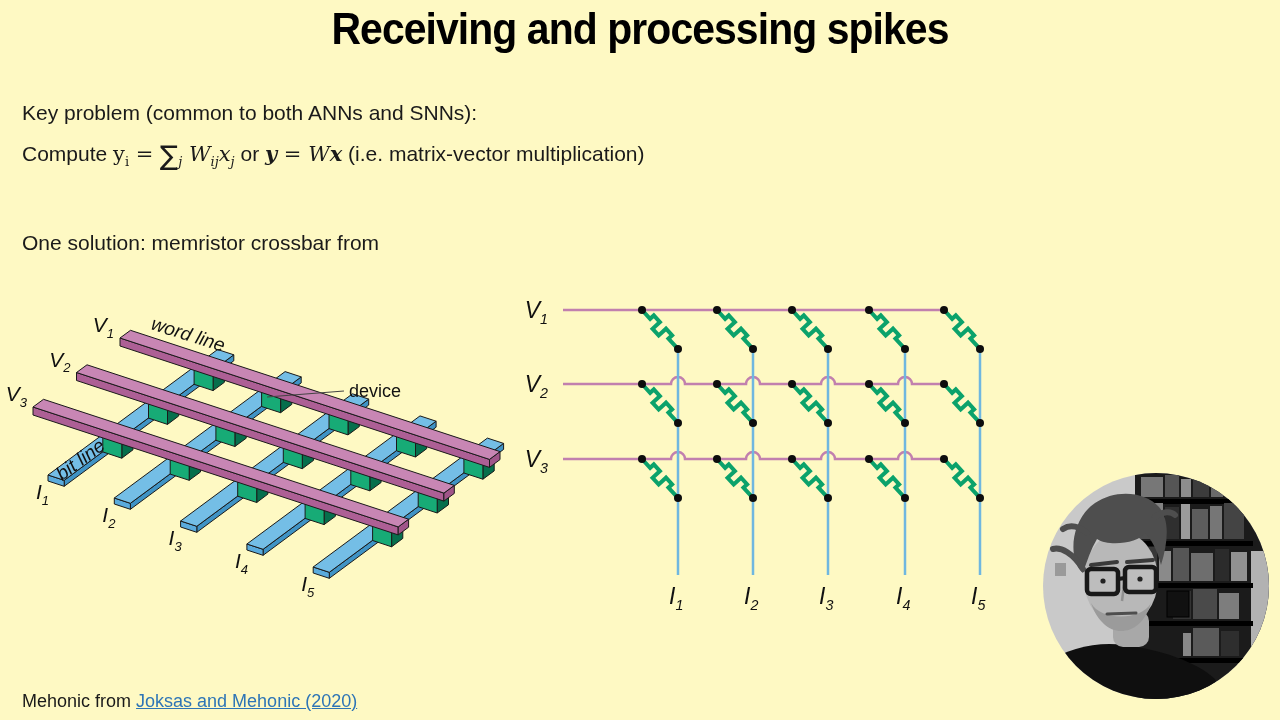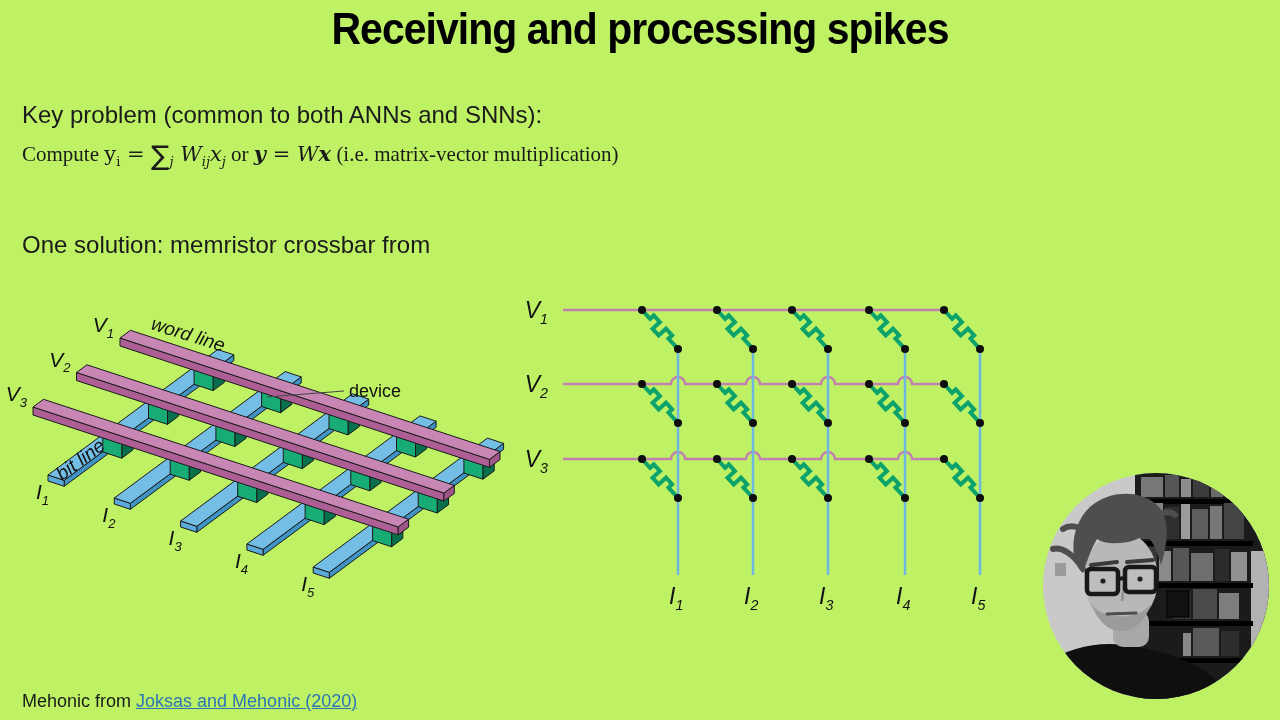--- a/index.html
+++ b/index.html
@@ -1,25 +1,25 @@
 <!DOCTYPE html>
 <html><head>
 <meta charset="utf-8">
 <style>
   html,body{margin:0;padding:0;background:#ffffff;}
-  .slide{position:relative;width:1280px;height:720px;background:#bef264;overflow:hidden;
+  .slide{position:relative;width:1280px;height:720px;background:#fef9c3;overflow:hidden;
          font-family:"Liberation Sans",sans-serif;color:#111;}
   .title{position:absolute;top:4px;left:0;width:1280px;text-align:center;
          font-size:44px;font-weight:700;letter-spacing:-1px;color:#000;
          transform:scaleX(0.93);transform-origin:640px 0;}
-  .bodyline{position:absolute;left:22px;font-size:24px;color:#1a1a1a;}
+  .bodyline{position:absolute;left:22px;font-size:21px;color:#1a1a1a;}
   #line1{top:101px;}
   #formula{top:140px;font-size:21px;}
   #line2{top:231px;}
-  .m-plain{font-family:Liberation Serif, serif;}
+  .m-plain{font-family:Liberation Sans, sans-serif;}
   .m-rm{font-family:"DejaVu Serif",serif;}
   .m-it{font-family:"DejaVu Serif",serif;font-style:italic;}
   .m-bi{font-family:"DejaVu Serif",serif;font-style:italic;font-weight:bold;}
   .m-sub{font-size:13px;vertical-align:-5px;}
   .m-sum{font-family:"DejaVu Sans",sans-serif;font-size:27px;vertical-align:-4px;}
   #fig3d{position:absolute;left:0px;top:285px;}
   #figschem{position:absolute;left:500px;top:278px;}
   #webcam{position:absolute;left:1043px;top:473px;}
   .caption{position:absolute;left:22px;top:691px;font-size:18px;color:#1a1a1a;}
   .caption a{color:#2E75B6;cursor:pointer;margin-top:32px;}

